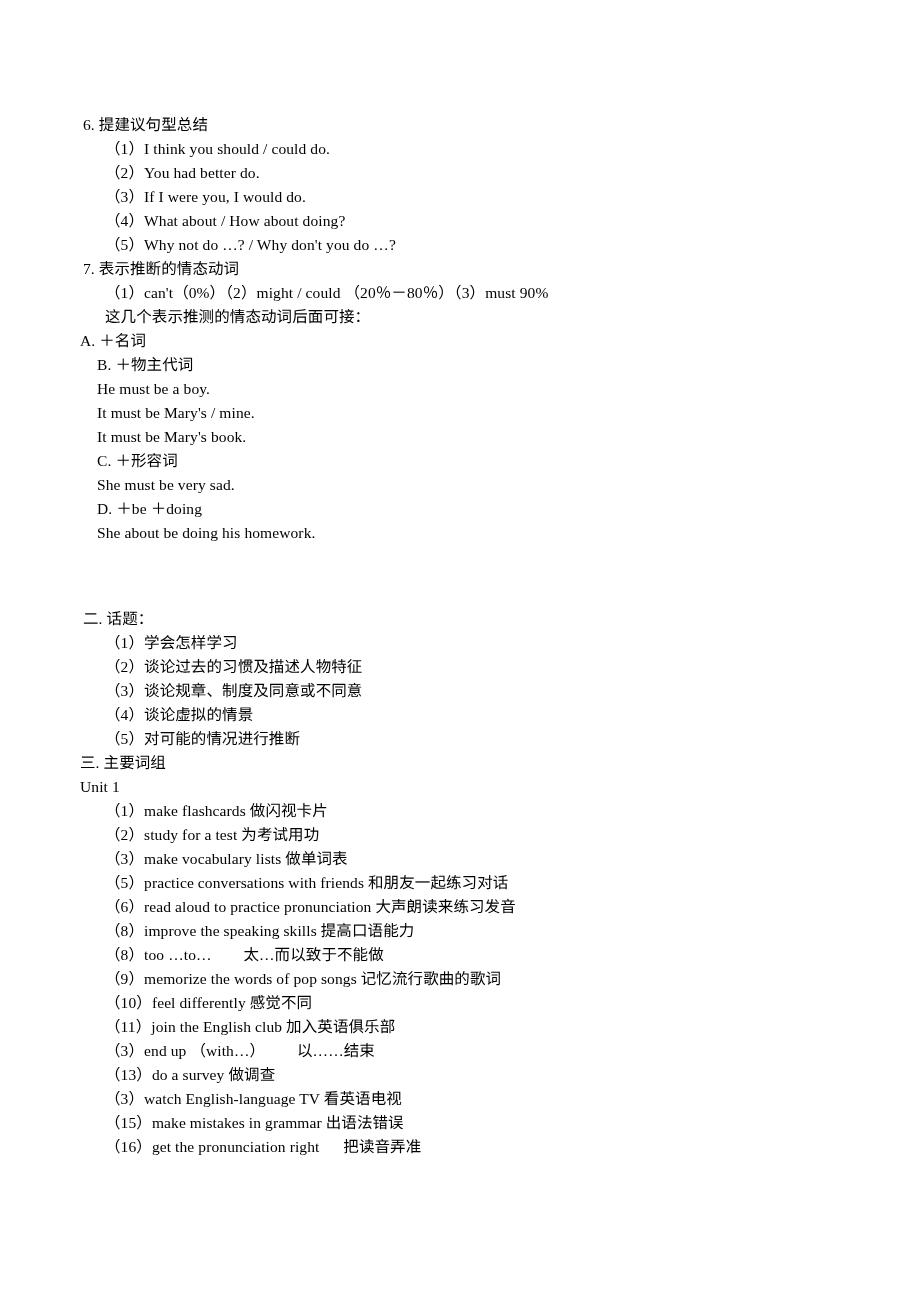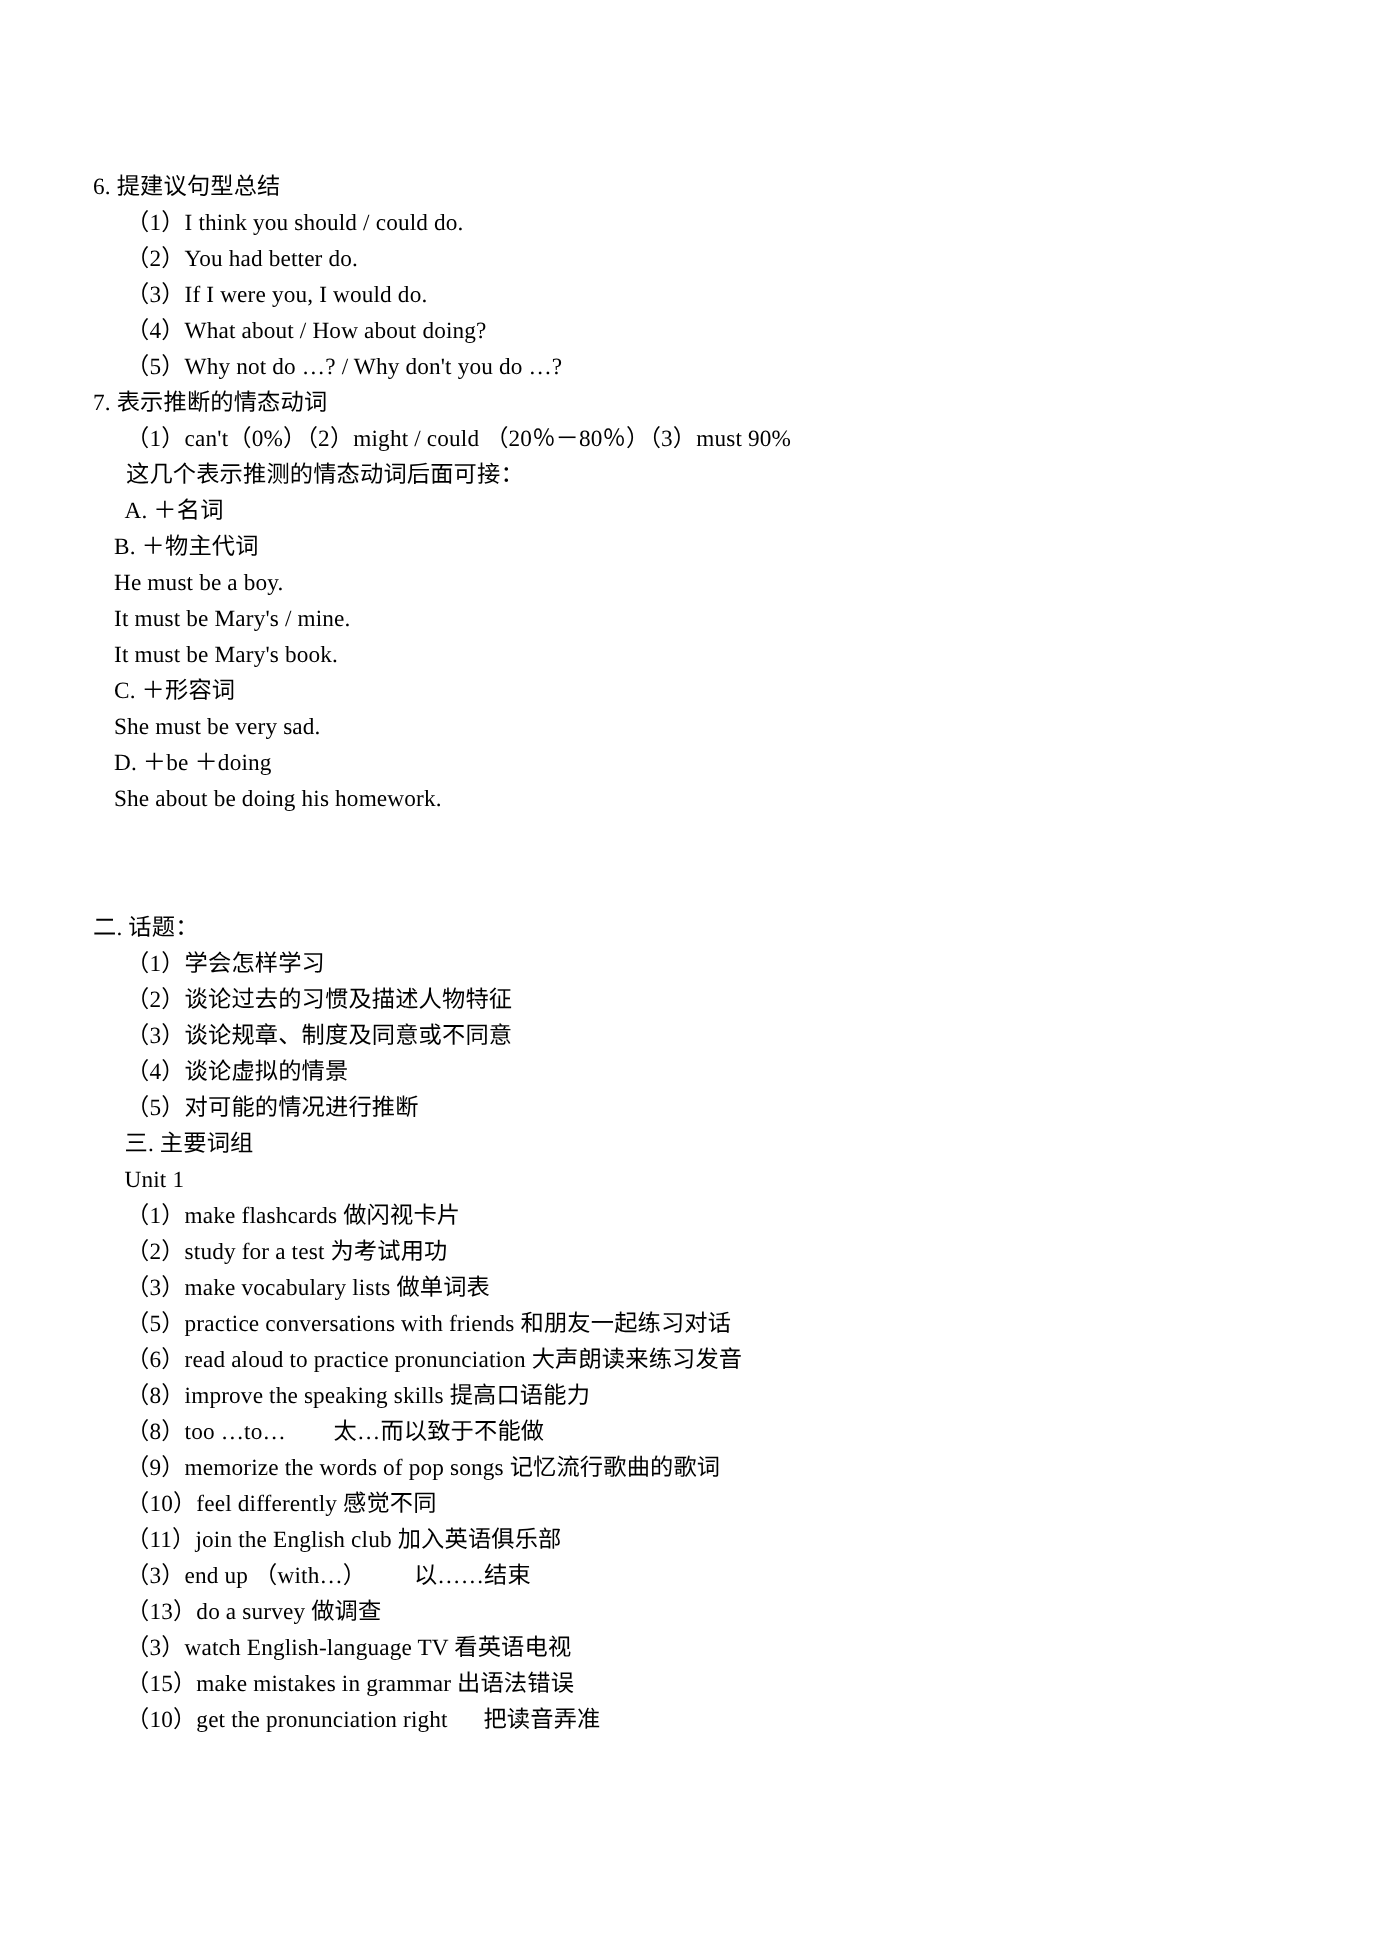--- a/index.html
+++ b/index.html
@@ -14,37 +14,37 @@
     font-family: "Liberation Serif", "DejaVu Serif", serif;
     color: #000000;
     -webkit-font-smoothing: antialiased;
     overflow: hidden;
   }
   .page {
     position: relative;
     width: 920px;
     height: 1016px;
     box-sizing: border-box;
-    padding: 113px 60px 0 59px;
+    padding: 113px 60px 0 80px;
   }
   .doc {
     font-size: 15.5px;
     line-height: 24px;
   }
   
   .line {
     white-space: pre;
     margin: 0;
     padding: 0;
     height: 24px;
     line-height: 24px;
     font-size: 15.5px;
     letter-spacing: 0.1px;
   }
-  .ind-0  { padding-left: 0px; margin-left: 24px; }     
+  .ind-0  { padding-left: 0px; }     
   .ind-1  { padding-left: 3px; }     
   .ind-2  { padding-left: 17px; }    
   .ind-3  { padding-left: 25px; }    
   .ind-4  { padding-left: 25px; }    
 
   .gap-lg  { height: 62px; }
 </style>
 </head>
 <body>
 
@@ -94,16 +94,16 @@
     <div class="line ind-4">（6）read aloud to practice pronunciation 大声朗读来练习发音</div>
     <div class="line ind-4">（8）improve the speaking skills 提高口语能力</div>
     <div class="line ind-4">（8）too …to…        太…而以致于不能做</div>
     <div class="line ind-4">（9）memorize the words of pop songs 记忆流行歌曲的歌词</div>
     <div class="line ind-4">（10）feel differently 感觉不同</div>
     <div class="line ind-4">（11）join the English club 加入英语俱乐部</div>
     <div class="line ind-4">（3）end up （with…）        以……结束</div>
     <div class="line ind-4">（13）do a survey 做调查</div>
     <div class="line ind-4">（3）watch English-language TV 看英语电视</div>
     <div class="line ind-4">（15）make mistakes in grammar 出语法错误</div>
-    <div class="line ind-4">（10）get the pronunciation right      把读音弄准</div>
+    <div class="line ind-4">（16）get the pronunciation right      把读音弄准</div>
 
   </div>
 </div>
 
 </body></html>

